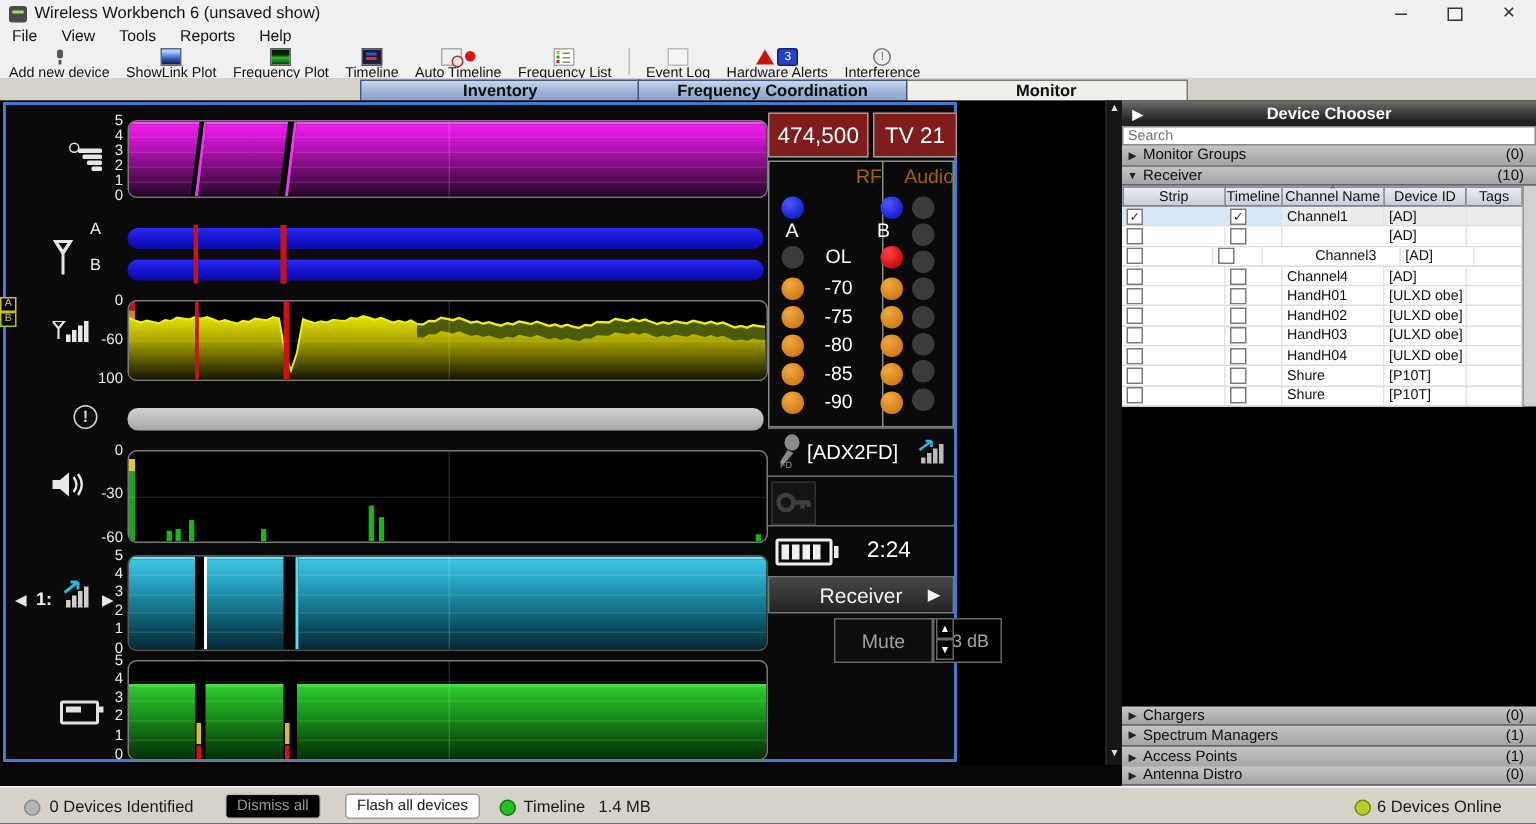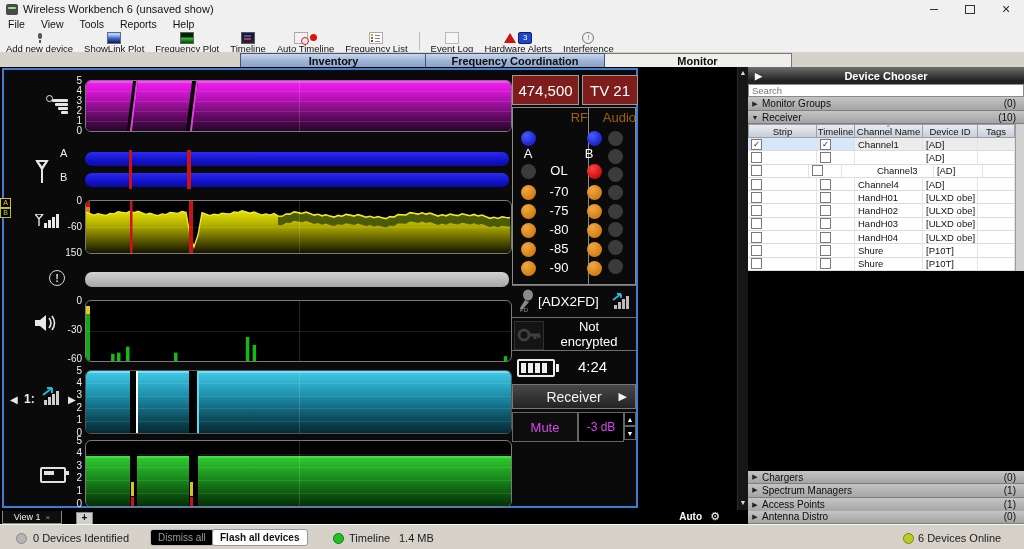--- a/index.html
+++ b/index.html
@@ -103,21 +103,21 @@
   .dot.blue{background:radial-gradient(circle at 35% 30%,#4a5aff,#1a22cc 70%);}
   .dot.red{background:radial-gradient(circle at 35% 30%,#ff4444,#cc0e0e 70%);}
   .dot.orange{background:radial-gradient(circle at 35% 30%,#f0a845,#d07c10 75%);}
   .dot.off{background:#3b3b3b;}
   .mlabel{position:absolute;color:#fff;font-size:13px;text-align:center;}
   .prow{position:absolute;left:0;width:124px;border-top:1px solid #6e6e6e;box-sizing:border-box;}
   .keytile{position:absolute;left:2px;top:3px;width:28px;height:27px;background:#141414;border:1px solid #303030;}
   .mic-fd{position:absolute;left:5px;top:3px;width:18px;height:24px;}
   .recvbtn{position:absolute;left:0px;top:2px;width:124px;height:25px;border:1px solid #777;box-sizing:border-box;
            background:linear-gradient(180deg,#484848,#232323);display:flex;align-items:center;justify-content:center;font-size:14px;color:#f2f2f2;}
-  .mutecell{position:absolute;border:1px solid #666;background:#0d0d0d;color:#d946ef;display:flex;align-items:center;justify-content:center;font-size:13px;}
+  .mutecell{position:absolute;border:1px solid #666;background:#0d0d0d;color:#a3a3a3;display:flex;align-items:center;justify-content:center;font-size:13px;margin-left:44px;}
   .spinbtn{position:absolute;left:112px;width:12px;height:14px;border:1px solid #666;background:#000;color:#fff;font-size:7px;
            display:flex;align-items:center;justify-content:center;box-sizing:border-box;}
   
   .viewbar{position:absolute;left:0;top:510px;width:748px;height:14px;background:#000;}
   .viewtab{position:absolute;left:2px;top:1px;width:58px;height:12px;border:1px solid #888;border-top:none;background:#0e0e0e;
            color:#eee;font-size:9px;display:flex;align-items:center;justify-content:center;gap:5px;}
   .viewtab .x{color:#999;font-size:8px;}
   .addview{position:absolute;left:76px;top:2px;width:15px;height:11px;background:#cfcfcf;border:1px solid #888;color:#111;
            font-size:10px;line-height:10px;text-align:center;font-weight:bold;}
   .autolbl{position:absolute;right:46px;top:1px;color:#fff;font-size:10px;font-weight:bold;}
@@ -438,32 +438,28 @@
         </div>
       </div>
 
       <div class="prow" style="top:250px;height:33px;">
         <div class="keytile">
           <svg viewBox="0 0 28 27" width="28" height="27">
               <circle cx="9" cy="13" r="5" stroke="#3f3f3f" stroke-width="3" fill="none"></circle>
               <path d="M14 13 L25 13 M20 13 L20 17 M24 13 L24 16" stroke="#3f3f3f" stroke-width="3"></path>
             </svg>
         </div>
-        <div style="position:absolute;left:32px;top:1px;width:90px;text-align:center;font-size:13px;line-height:15px;color:#fff;">
-          <div>Not</div>
-          <div>encrypted</div>
-        </div>
       </div>
 
       <div class="prow" style="top:283px;height:32px;">
         <div style="position:absolute;left:5px;top:8px;width:34px;height:14px;border:2px solid #efefef;border-radius:2px;">
           <i style="position:absolute;left:2px;top:2px;width:5px;height:10px;background:#efefef;box-shadow:7px 0 0 #efefef,14px 0 0 #efefef,21px 0 0 #efefef;"></i>
           <i style="position:absolute;right:-6px;top:3px;width:3px;height:8px;background:#efefef;"></i>
         </div>
-        <span style="position:absolute;left:66px;top:7px;font-size:15px;color:#fff;">4:24</span>
+        <span style="position:absolute;left:66px;top:7px;font-size:15px;color:#fff;">2:24</span>
       </div>
 
       <div class="prow" style="top:315px;height:30px;border-top:none;">
         <div class="recvbtn">
           <span>Receiver</span>
           <span style="position:absolute;right:8px;font-size:11px;">▶</span>
         </div>
       </div>
 
       <div class="prow" style="top:345px;height:30px;border-top:none;">
@@ -479,53 +475,44 @@
       <div class="varrow" style="top:432px;">▼</div>
     </div>
   <span class="scale-num" style="left: 56px; top: 8.5px;">5</span>
       <span class="scale-num" style="left: 56px; top: 18.5px;">4</span>
       <span class="scale-num" style="left: 56px; top: 28.5px;">3</span>
       <span class="scale-num" style="left: 56px; top: 38.5px;">2</span>
       <span class="scale-num" style="left: 56px; top: 48.5px;">1</span>
       <span class="scale-num" style="left: 56px; top: 58.5px;">0</span>
       <span class="scale-num" style="left: 56px; top: 128.5px;">0</span>
       <span class="scale-num" style="left: 56px; top: 154.5px;">-60</span>
-      <span class="scale-num" style="left: 56px; top: 180.5px;">150</span>
+      <span class="scale-num" style="left: 56px; top: 180.5px;">100</span>
       <span class="scale-num" style="left: 56px; top: 228.5px;">0</span>
       <span class="scale-num" style="left: 56px; top: 257.5px;">-30</span>
       <span class="scale-num" style="left: 56px; top: 286.5px;">-60</span>
       <span class="scale-num" style="left: 56px; top: 298.5px;">5</span>
       <span class="scale-num" style="left: 56px; top: 310.9px;">4</span>
       <span class="scale-num" style="left: 56px; top: 323.3px;">3</span>
       <span class="scale-num" style="left: 56px; top: 335.7px;">2</span>
       <span class="scale-num" style="left: 56px; top: 348.1px;">1</span>
       <span class="scale-num" style="left: 56px; top: 360.5px;">0</span>
       <span class="scale-num" style="left: 56px; top: 368.5px;">5</span>
       <span class="scale-num" style="left: 56px; top: 381.1px;">4</span>
       <span class="scale-num" style="left: 56px; top: 393.7px;">3</span>
       <span class="scale-num" style="left: 56px; top: 406.3px;">2</span>
       <span class="scale-num" style="left: 56px; top: 418.9px;">1</span>
       <span class="scale-num" style="left: 56px; top: 431.5px;">0</span>
     </div>
 
-  <div class="viewbar">
-    <div class="viewtab">
-      <span>View 1</span>
-      <span class="x">×</span>
-    </div>
-    <div class="addview">+</div>
-    <span class="autolbl">Auto</span>
-    <span class="gear-icon"></span>
-  </div>
 
   <div class="statusbar">
     <span class="sdot" style="left:16px;background:#b5b5b5;border:1px solid #8a8a8a;"></span>
     <span style="position:absolute;left:33px;top:7px;">0 Devices Identified</span>
     <div class="sbtn disabled" style="left:150px;">Dismiss all</div>
-    <div class="sbtn" style="left:212px;font-weight:bold;">Flash all devices</div>
+    <div class="sbtn" style="left:230px;">Flash all devices</div>
     <span class="sdot" style="left:333px;background:#22c022;border:1px solid #0e7a0e;"></span>
     <span style="position:absolute;left:349px;top:7px;">Timeline</span>
     <span style="position:absolute;left:399px;top:7px;">1.4 MB</span>
     <span class="sdot" style="left:903px;background:#b8cc2a;border:1px solid #7a8a10;"></span>
     <span style="position:absolute;left:918px;top:7px;">6 Devices Online</span>
 
   </div>
 
   <div class="chooser">
     <div class="dc-header">

